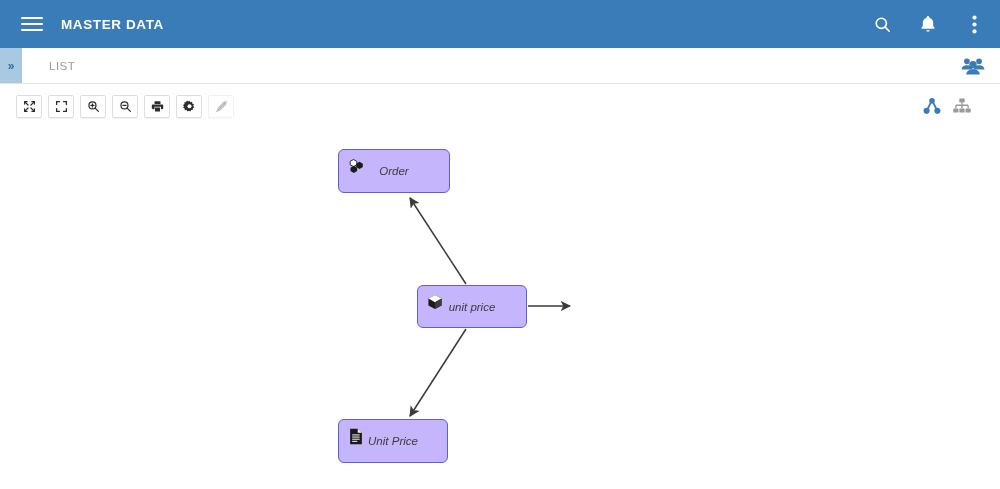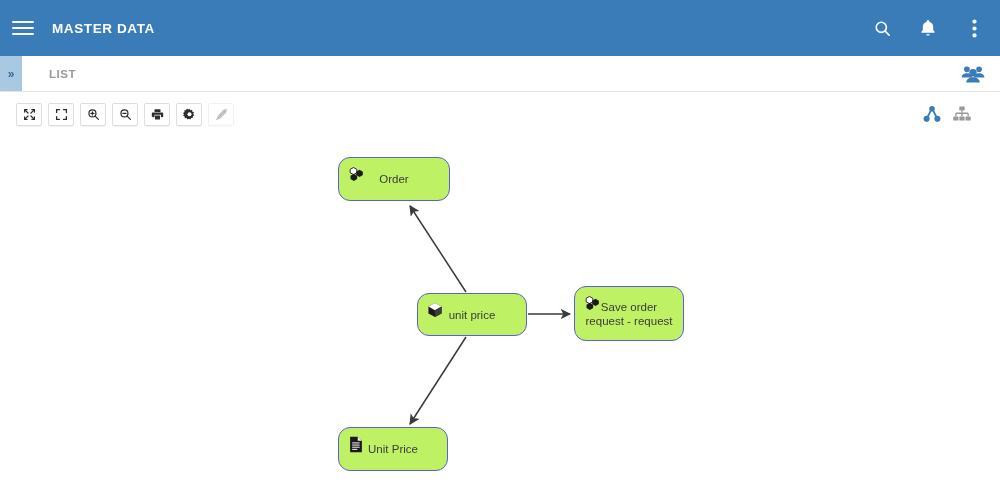--- a/index.html
+++ b/index.html
@@ -7,25 +7,25 @@
   html, body {
     width: 1000px;
     height: 489px;
     overflow: hidden;
     background: #ffffff;
     font-family: "Liberation Sans", sans-serif;
   }
 
   
   .appbar {
-    height: 56px;
+    height: 48px;
     background: #3a7cb8;
     display: flex;
     align-items: center;
-    padding: 0 14px 0 12px;
+    padding: 0 14px 0 21px;
     color: #ffffff;
     position: relative;
     justify-content: flex-end;
   }
   .appbar-left { display: flex; align-items: center; gap: 18px; }
   .hamburger {
     width: 22px; height: 18px;
     display: flex; flex-direction: column; justify-content: space-between;
     cursor: pointer;
     padding: 2px 0;
@@ -79,21 +79,20 @@
   .tab {
     display: flex;
     align-items: center;
     padding: 0 15px;
     font-size: 11.5px;
     letter-spacing: 0.5px;
     color: #9a9a9a;
     cursor: pointer;
     position: relative;
     white-space: nowrap;
-    font-weight: bold;
   }
   .tab.active { color: #333333; font-weight: bold; }
   .tab.active::after {
     content: "";
     position: absolute;
     left: 6px; right: 6px; bottom: 0;
     height: 2px;
     background: #3a7cb8;
   }
   .tabbar-right {
@@ -140,27 +139,28 @@
     width: 1000px;
     height: 361px;
     background: #ffffff;
     overflow: hidden;
   }
   .edges { position: absolute; inset: 0; }
 
   .node {
     position: absolute;
     border: 1.6px solid #5e5ed6;
-    border-radius: 12px;
-    background: #bef264;
+    border-radius: 6px;
+    background: #c4b5fd;
     display: flex;
     align-items: center;
     justify-content: center;
     text-align: center;
     cursor: pointer;
+    font-style: italic;
   }
   .node-label {
     font-size: 11.5px;
     color: #3b3b3b;
     line-height: 14px;
     padding: 0 8px;
     pointer-events: none;
   }
   .node-icon {
     position: absolute;
@@ -328,31 +328,20 @@
     <span class="node-icon">
       <svg width="16" height="16" viewBox="0 0 18 18" fill="#1b1b1b">
         <path d="M9 1 L16.4 5.1 V12.9 L9 17 L1.6 12.9 V5.1 Z"></path>
         <path d="M9 1 L16.4 5.1 L9 9.2 L1.6 5.1 Z" fill="#ffffff"></path>
         <path d="M9 9.2 L16.4 5.1 V12.9 L9 17 Z" fill="#3b3b3b"></path>
       </svg>
     </span>
     <span class="node-label">unit price</span>
   </div>
 
-  <div class="node" style="left:574px; top:150px; width:110px; height:55px;">
-    <span class="node-icon">
-      <svg width="17" height="15" viewBox="0 0 20 18" fill="#1b1b1b">
-        <path d="M6.4 0.6 2.4 2.8v4.1l4 2.2 4-2.2V2.8z" fill="#ffffff" stroke="#1b1b1b" stroke-width="1.1"></path>
-        <path d="M13.6 3.4 9.6 5.6v4.1l4 2.2 4-2.2V5.6z" fill="#1b1b1b"></path>
-        <path d="M6.8 8.2 2.8 10.4v4.1l4 2.2 4-2.2v-4.1z" fill="#1b1b1b"></path>
-      </svg>
-    </span>
-    <span class="node-label" style="white-space: pre-line;">Save order
-request - request</span>
-  </div>
 
   <div class="node" style="left:338px; top:291px; width:110px; height:44px;">
     <span class="node-icon">
       <svg width="14" height="17" viewBox="0 0 15 18" fill="#1b1b1b">
         <path d="M1.2 0.8h8.2l4.4 4.3v12.1H1.2z"></path>
         <path d="M9.4 0.8 13.8 5.1H9.4z" fill="#ffffff"></path>
         <path d="M3.4 7.3h8 M3.4 9.6h8 M3.4 11.9h8 M3.4 14.2h5.4" stroke="#ffffff" stroke-width="1.05"></path>
       </svg>
     </span>
     <span class="node-label">Unit Price</span>

